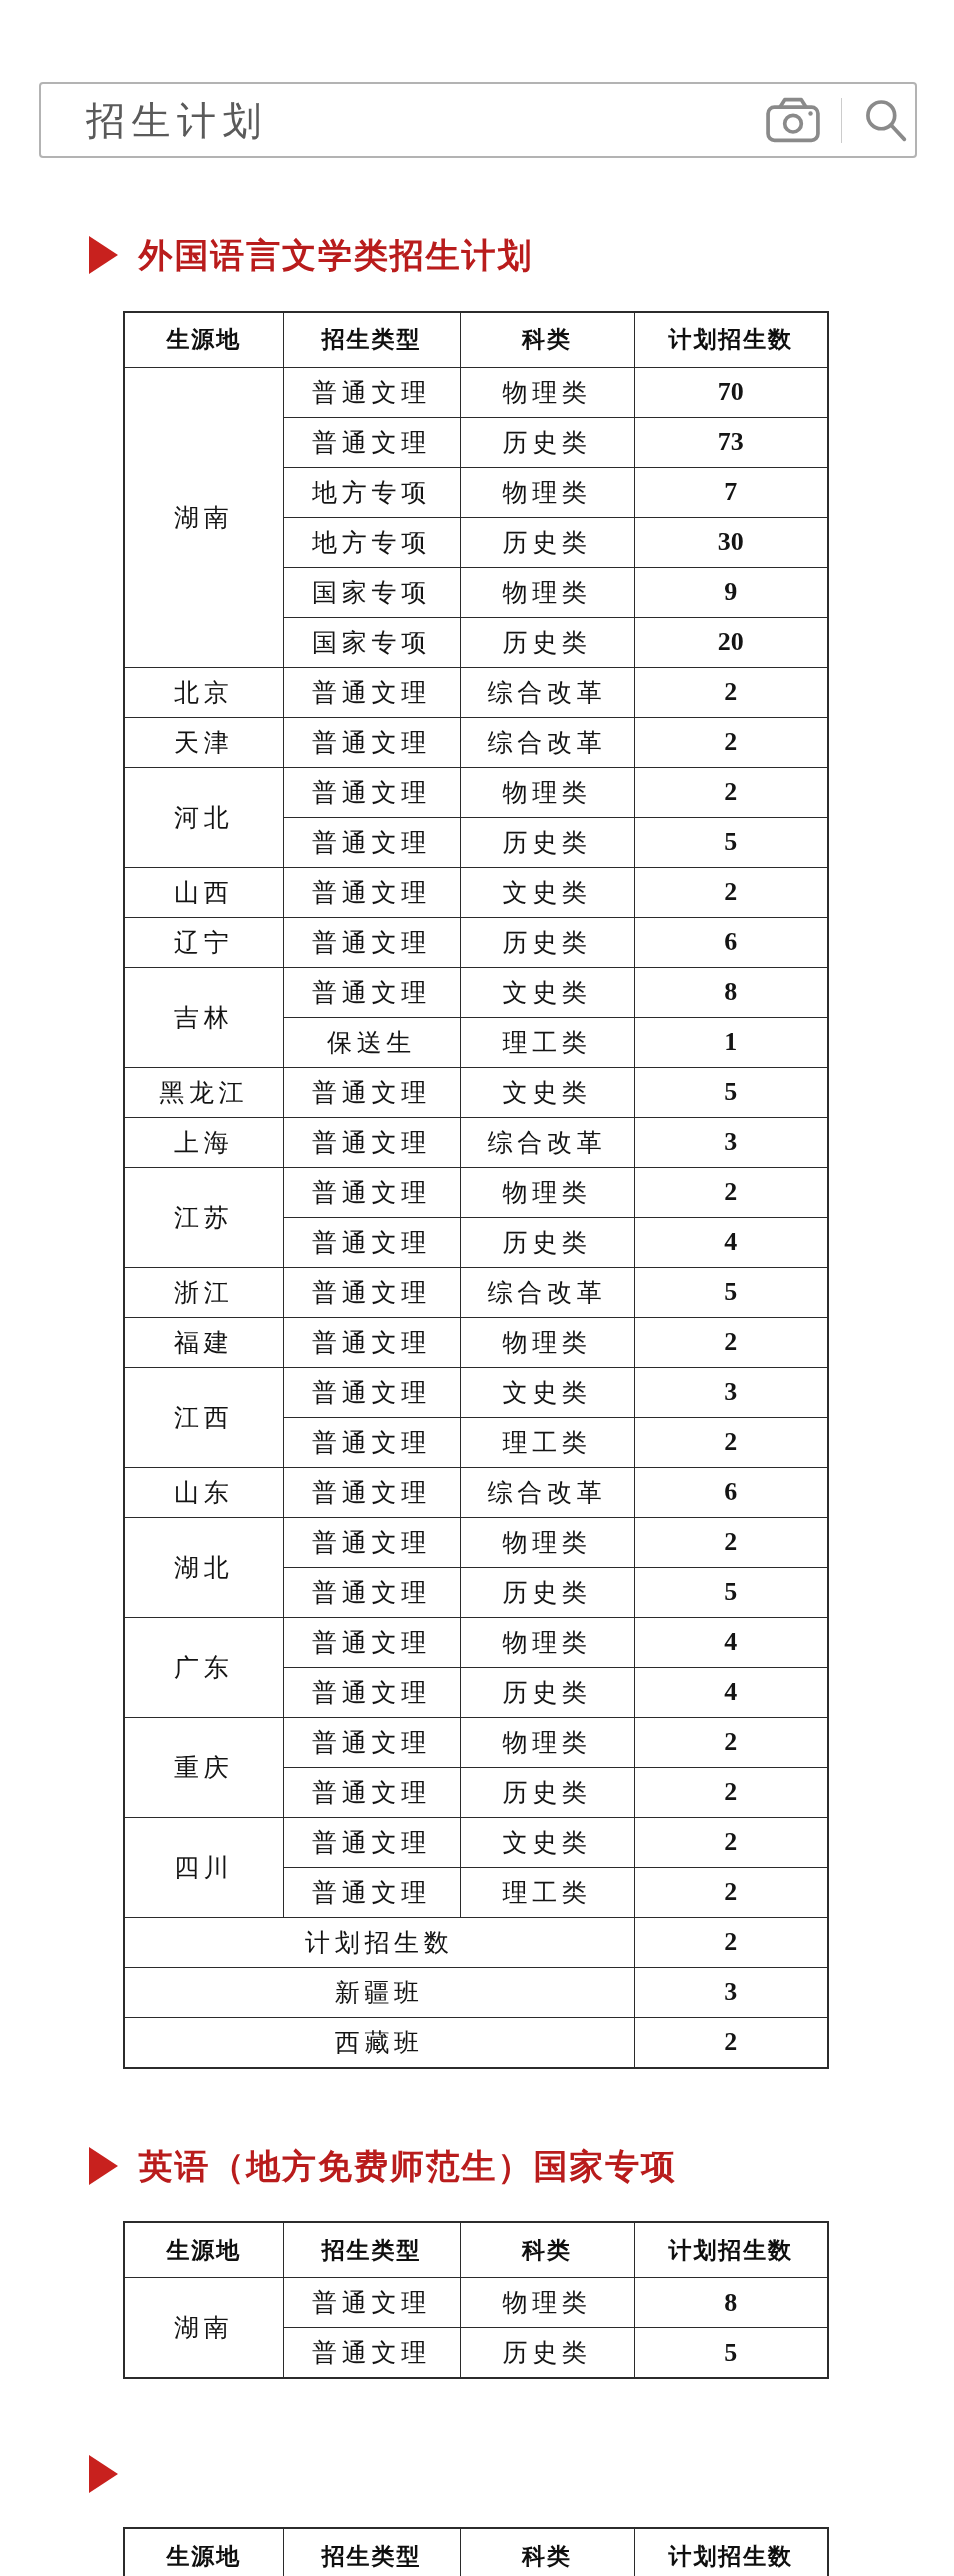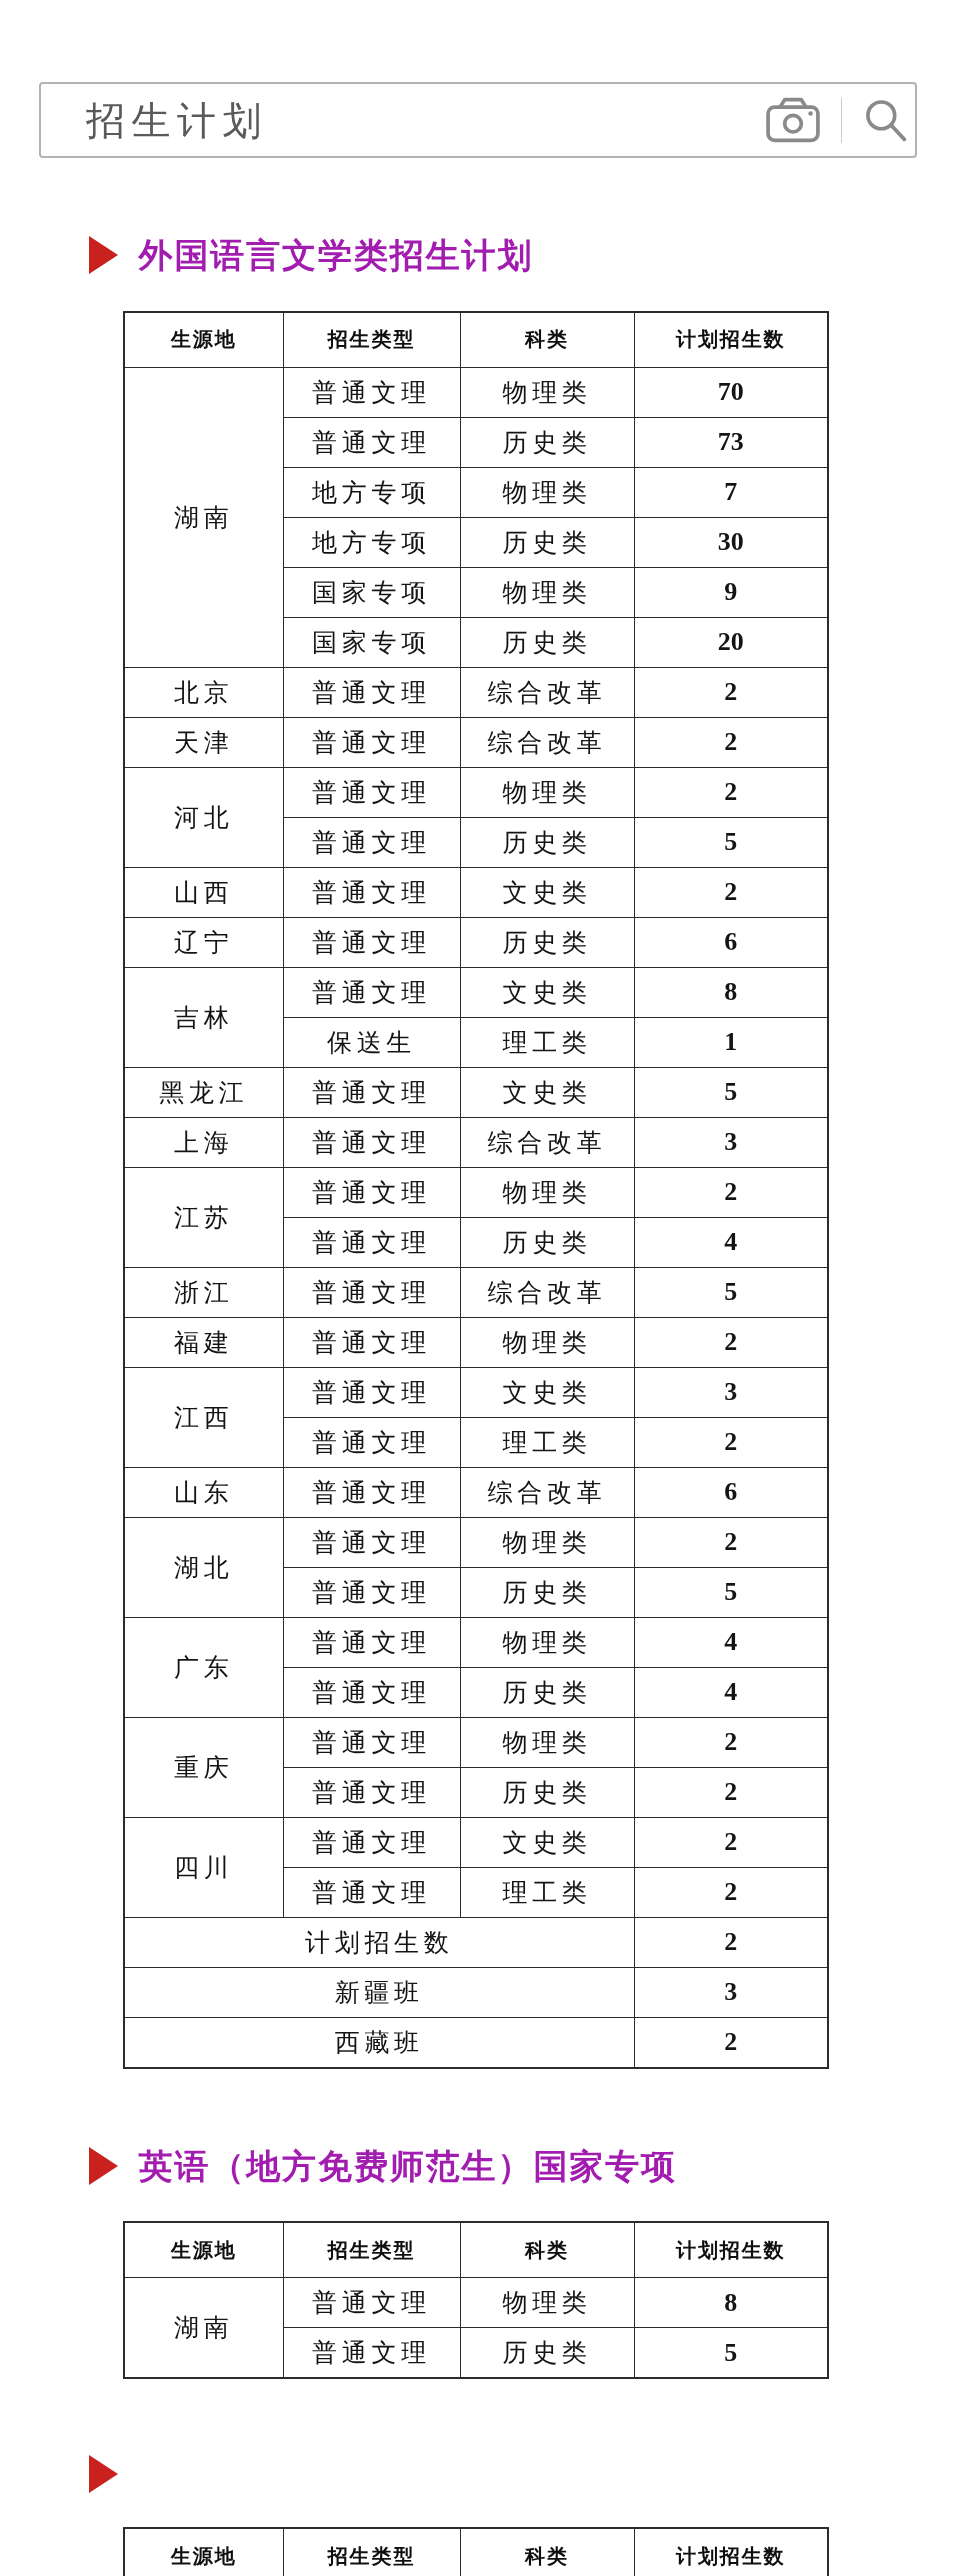--- a/index.html
+++ b/index.html
@@ -44,38 +44,38 @@
   }
   .tri {
     width: 0; height: 0;
     border-left: 29px solid #c8211e;
     border-top: 19.6px solid transparent;
     border-bottom: 19.6px solid transparent;
     margin-right: 20.5px;
     flex: none;
   }
   .title-text {
-    color: #a21caf;
+    color: #b91c1c;
     font-size: 34px;
     font-weight: bold;
     letter-spacing: 1.9px;
     line-height: 1.25;
   }
 
   
   table.plan-table {
     border-collapse: collapse;
     margin-left: 123px;
     width: 704px;
     table-layout: fixed;
     border: 2.8px solid #2b2b2b;
   }
   table.plan-table th {
     height: 52px;
-    font-size: 20px;
+    font-size: 23px;
     font-weight: bold;
     color: #0f0f0f;
     border: 1.9px solid #2b2b2b;
     letter-spacing: 1.9px;
     text-align: center;
     vertical-align: middle;
     font-family: "Liberation Sans", sans-serif;
   }
   table.plan-table td {
     height: 47px;

